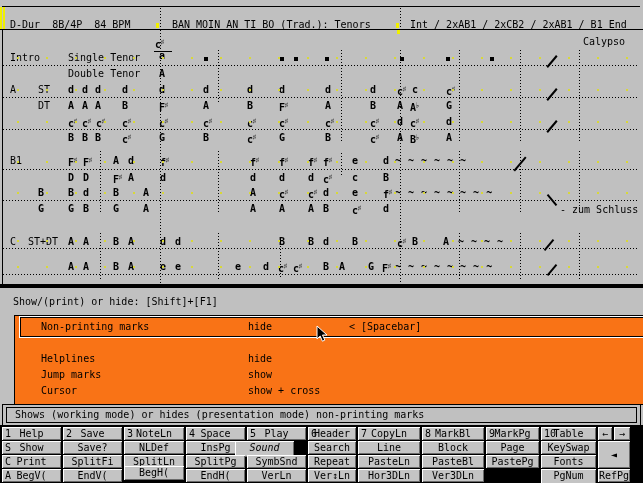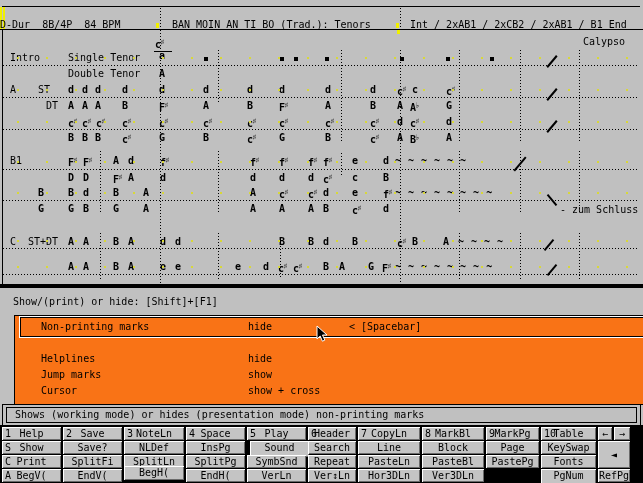--- a/index.html
+++ b/index.html
@@ -44,39 +44,39 @@
   #hdr-band div{position:absolute;left:13px;top:7px;font-size:10px;white-space:pre;}
 </style>
 </head>
 <body>
 
 <div id="screen">
 
   <div class="blkline" style="left:2px;top:6px;width:638px;height:1px;"></div>
   <div class="abs" id="titlebar" style="left:0;top:7px;width:643px;height:22px;">
     <div class="ymark" style="left:0;top:0;width:5px;height:22px;background:repeating-linear-gradient(90deg,#f0f000 0 2px,#c0c0c0 2px 3px);"></div>
-    <span class="titletext" style="left:0;">D-Dur  8B/4P  84 BPM</span>
+    <span class="titletext" style="left:10px;">D-Dur  8B/4P  84 BPM</span>
     <span class="titletext" style="left:172px;">BAN MOIN AN TI BO (Trad.): Tenors</span>
     <span class="titletext" style="left:410px;">Int / 2xAB1 / 2xCB2 / 2xAB1 / B1 End</span>
     <div class="vline" style="left:160px;top:1px;height:21px;"></div>
     <div class="vline" style="left:400px;top:1px;height:21px;"></div>
     <div class="ymark" style="left:156px;top:16px;width:3px;height:5px;"></div>
     <div class="ymark" style="left:396px;top:16px;width:3px;height:5px;"></div>
   </div>
   <div class="blkline" style="left:0;top:29px;width:643px;height:1px;"></div>
 
   <div class="abs" id="score" style="left:0;top:0;width:643px;height:290px;">
     <div class="blkline" style="left:2px;top:30px;width:1px;height:258px;"></div>
     <div class="ymark" style="left:397px;top:30px;width:3px;height:4px;"></div>
   <span class="t lb" style="left: 10px; top: 52px;">Intro</span>
       <span class="t lb" style="left: 68px; top: 52px;">Single Tenor</span>
       <span class="t lb" style="left: 68px; top: 68px;">Double Tenor</span>
       <span class="t lb" style="left: 10px; top: 84px;">A</span>
       <span class="t lb" style="left: 38px; top: 84px;">ST</span>
-      <span class="t lb" style="left: 46px; top: 100px;">DT</span>
+      <span class="t lb" style="left: 38px; top: 100px;">DT</span>
       <span class="t lb" style="left: 10px; top: 155px;">B1</span>
       <span class="t lb" style="left: 10px; top: 236px;">C</span>
       <span class="t lb" style="left: 28px; top: 236px;">ST+DT</span>
       <span class="t lb" style="left: 583px; top: 36px;">Calypso</span>
       <span class="t nt" style="left: 155px; top: 37px;">c<span class="acc">♯</span></span>
       <span class="t nt" style="left: 159px; top: 50px;">a</span>
       <span class="t nt" style="left: 159px; top: 68px;">A</span>
       <span class="t nt" style="left: 68px; top: 84px;">d</span>
       <span class="t nt" style="left: 82px; top: 84px;">d</span>
       <span class="t nt" style="left: 95px; top: 84px;">d</span>
@@ -289,21 +289,21 @@
       <div class="fbtn" style="left: 247px; top: 2px; width: 59px; height: 13px;"><span class="pfx">5</span><span>Play</span></div>
       <div class="fbtn" style="left: 308px; top: 2px; width: 48px; height: 13px;"><span class="pfx">6</span><span>Header</span></div>
       <div class="fbtn" style="left: 358px; top: 2px; width: 62px; height: 13px;"><span class="pfx">7</span><span>CopyLn</span></div>
       <div class="fbtn" style="left: 422px; top: 2px; width: 62px; height: 13px;"><span class="pfx">8</span><span>MarkBl</span></div>
       <div class="fbtn" style="left: 486px; top: 2px; width: 53px; height: 13px;"><span class="pfx">9</span><span>MarkPg</span></div>
       <div class="fbtn" style="left: 541px; top: 2px; width: 55px; height: 13px;"><span class="pfx">10</span><span>Table</span></div>
       <div class="fbtn" style="left: 2px; top: 16px; width: 59px; height: 13px;"><span class="pfx">S</span><span>Show</span></div>
       <div class="fbtn" style="left: 63px; top: 16px; width: 59px; height: 13px;"><span>Save?</span></div>
       <div class="fbtn" style="left: 124px; top: 16px; width: 60px; height: 13px;"><span>NLDef</span></div>
       <div class="fbtn" style="left: 186px; top: 16px; width: 59px; height: 13px;"><span>InsPg</span></div>
-      <div class="fbtn" style="left: 250px; top: 16px; width: 59px; height: 16px;"><span>Sound</span></div>
+      <div class="fbtn" style="left: 235px; top: 16px; width: 59px; height: 16px; font-style: italic;"><span>Sound</span></div>
       <div class="fbtn" style="left: 308px; top: 16px; width: 48px; height: 13px;"><span>Search</span></div>
       <div class="fbtn" style="left: 358px; top: 16px; width: 62px; height: 13px;"><span>Line</span></div>
       <div class="fbtn" style="left: 422px; top: 16px; width: 62px; height: 13px;"><span>Block</span></div>
       <div class="fbtn" style="left: 486px; top: 16px; width: 53px; height: 13px;"><span>Page</span></div>
       <div class="fbtn" style="left: 541px; top: 16px; width: 55px; height: 13px;"><span>KeySwap</span></div>
       <div class="fbtn" style="left: 2px; top: 30px; width: 59px; height: 13px;"><span class="pfx">C</span><span>Print</span></div>
       <div class="fbtn" style="left: 63px; top: 30px; width: 59px; height: 13px;"><span>SplitFi</span></div>
       <div class="fbtn" style="left: 124px; top: 30px; width: 60px; height: 13px;"><span>SplitLn</span></div>
       <div class="fbtn" style="left: 186px; top: 30px; width: 59px; height: 13px;"><span>SplitPg</span></div>
       <div class="fbtn" style="left: 247px; top: 30px; width: 59px; height: 13px;"><span>SymbSnd</span></div>

